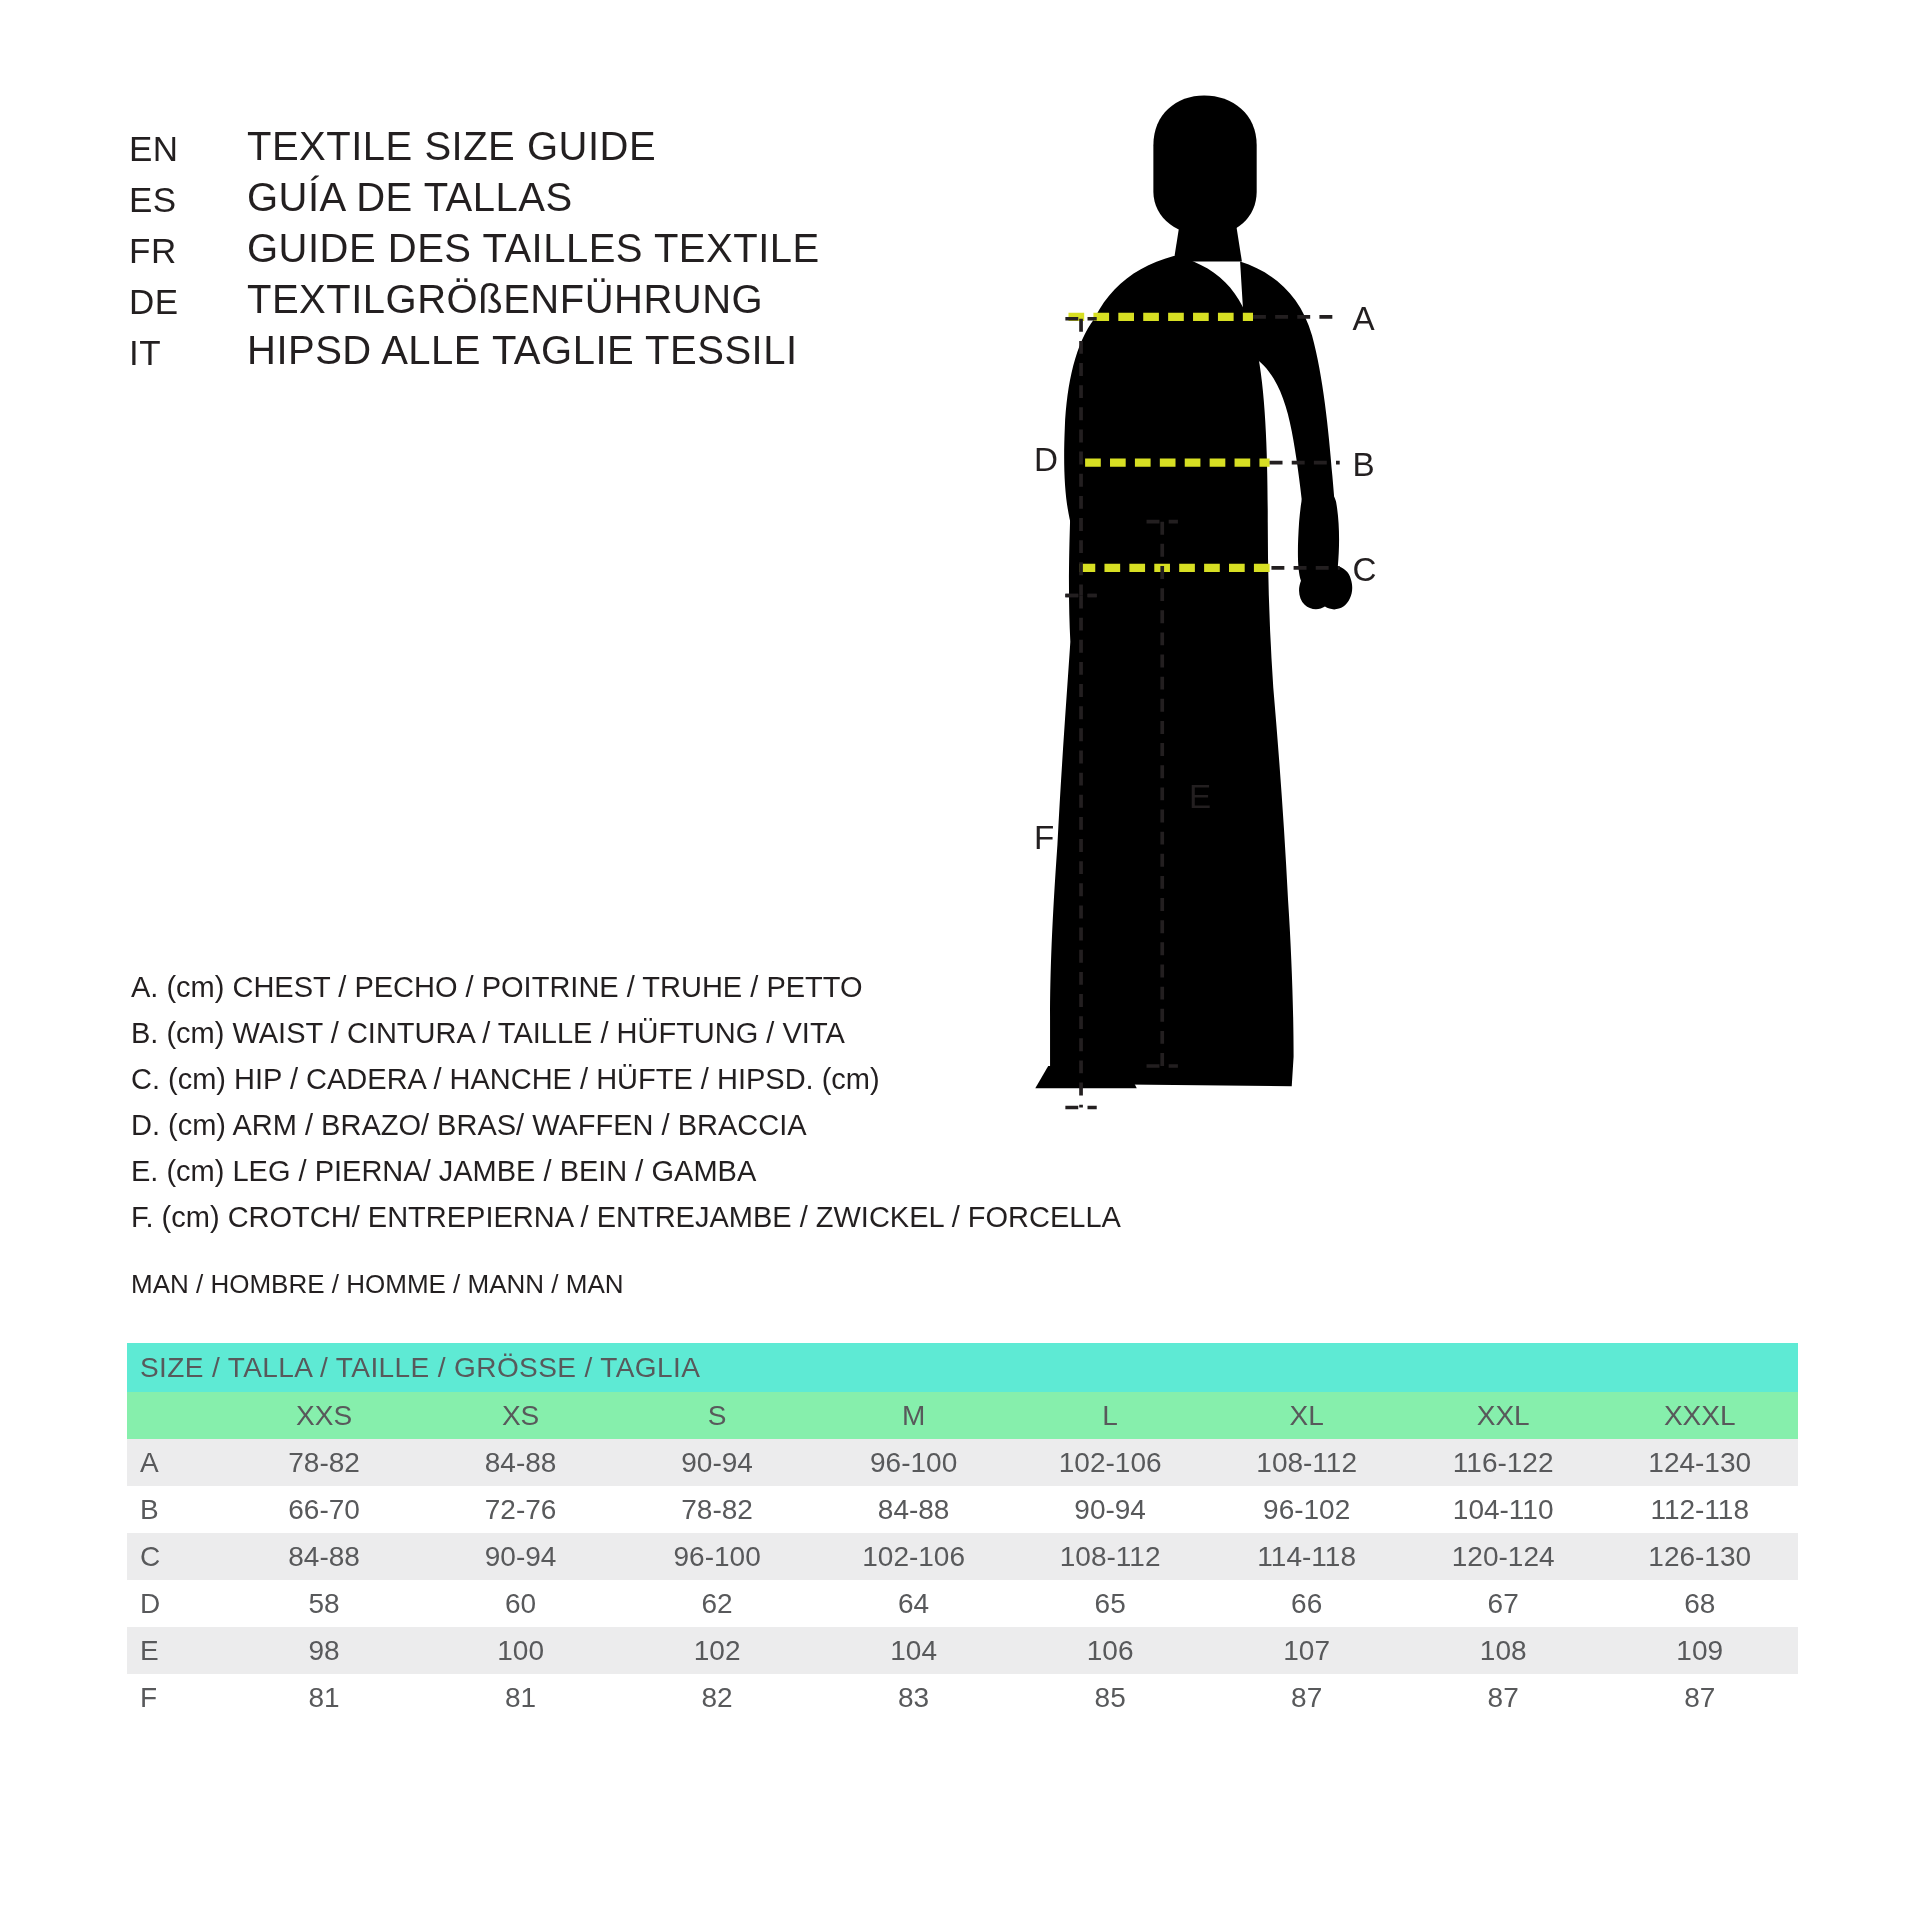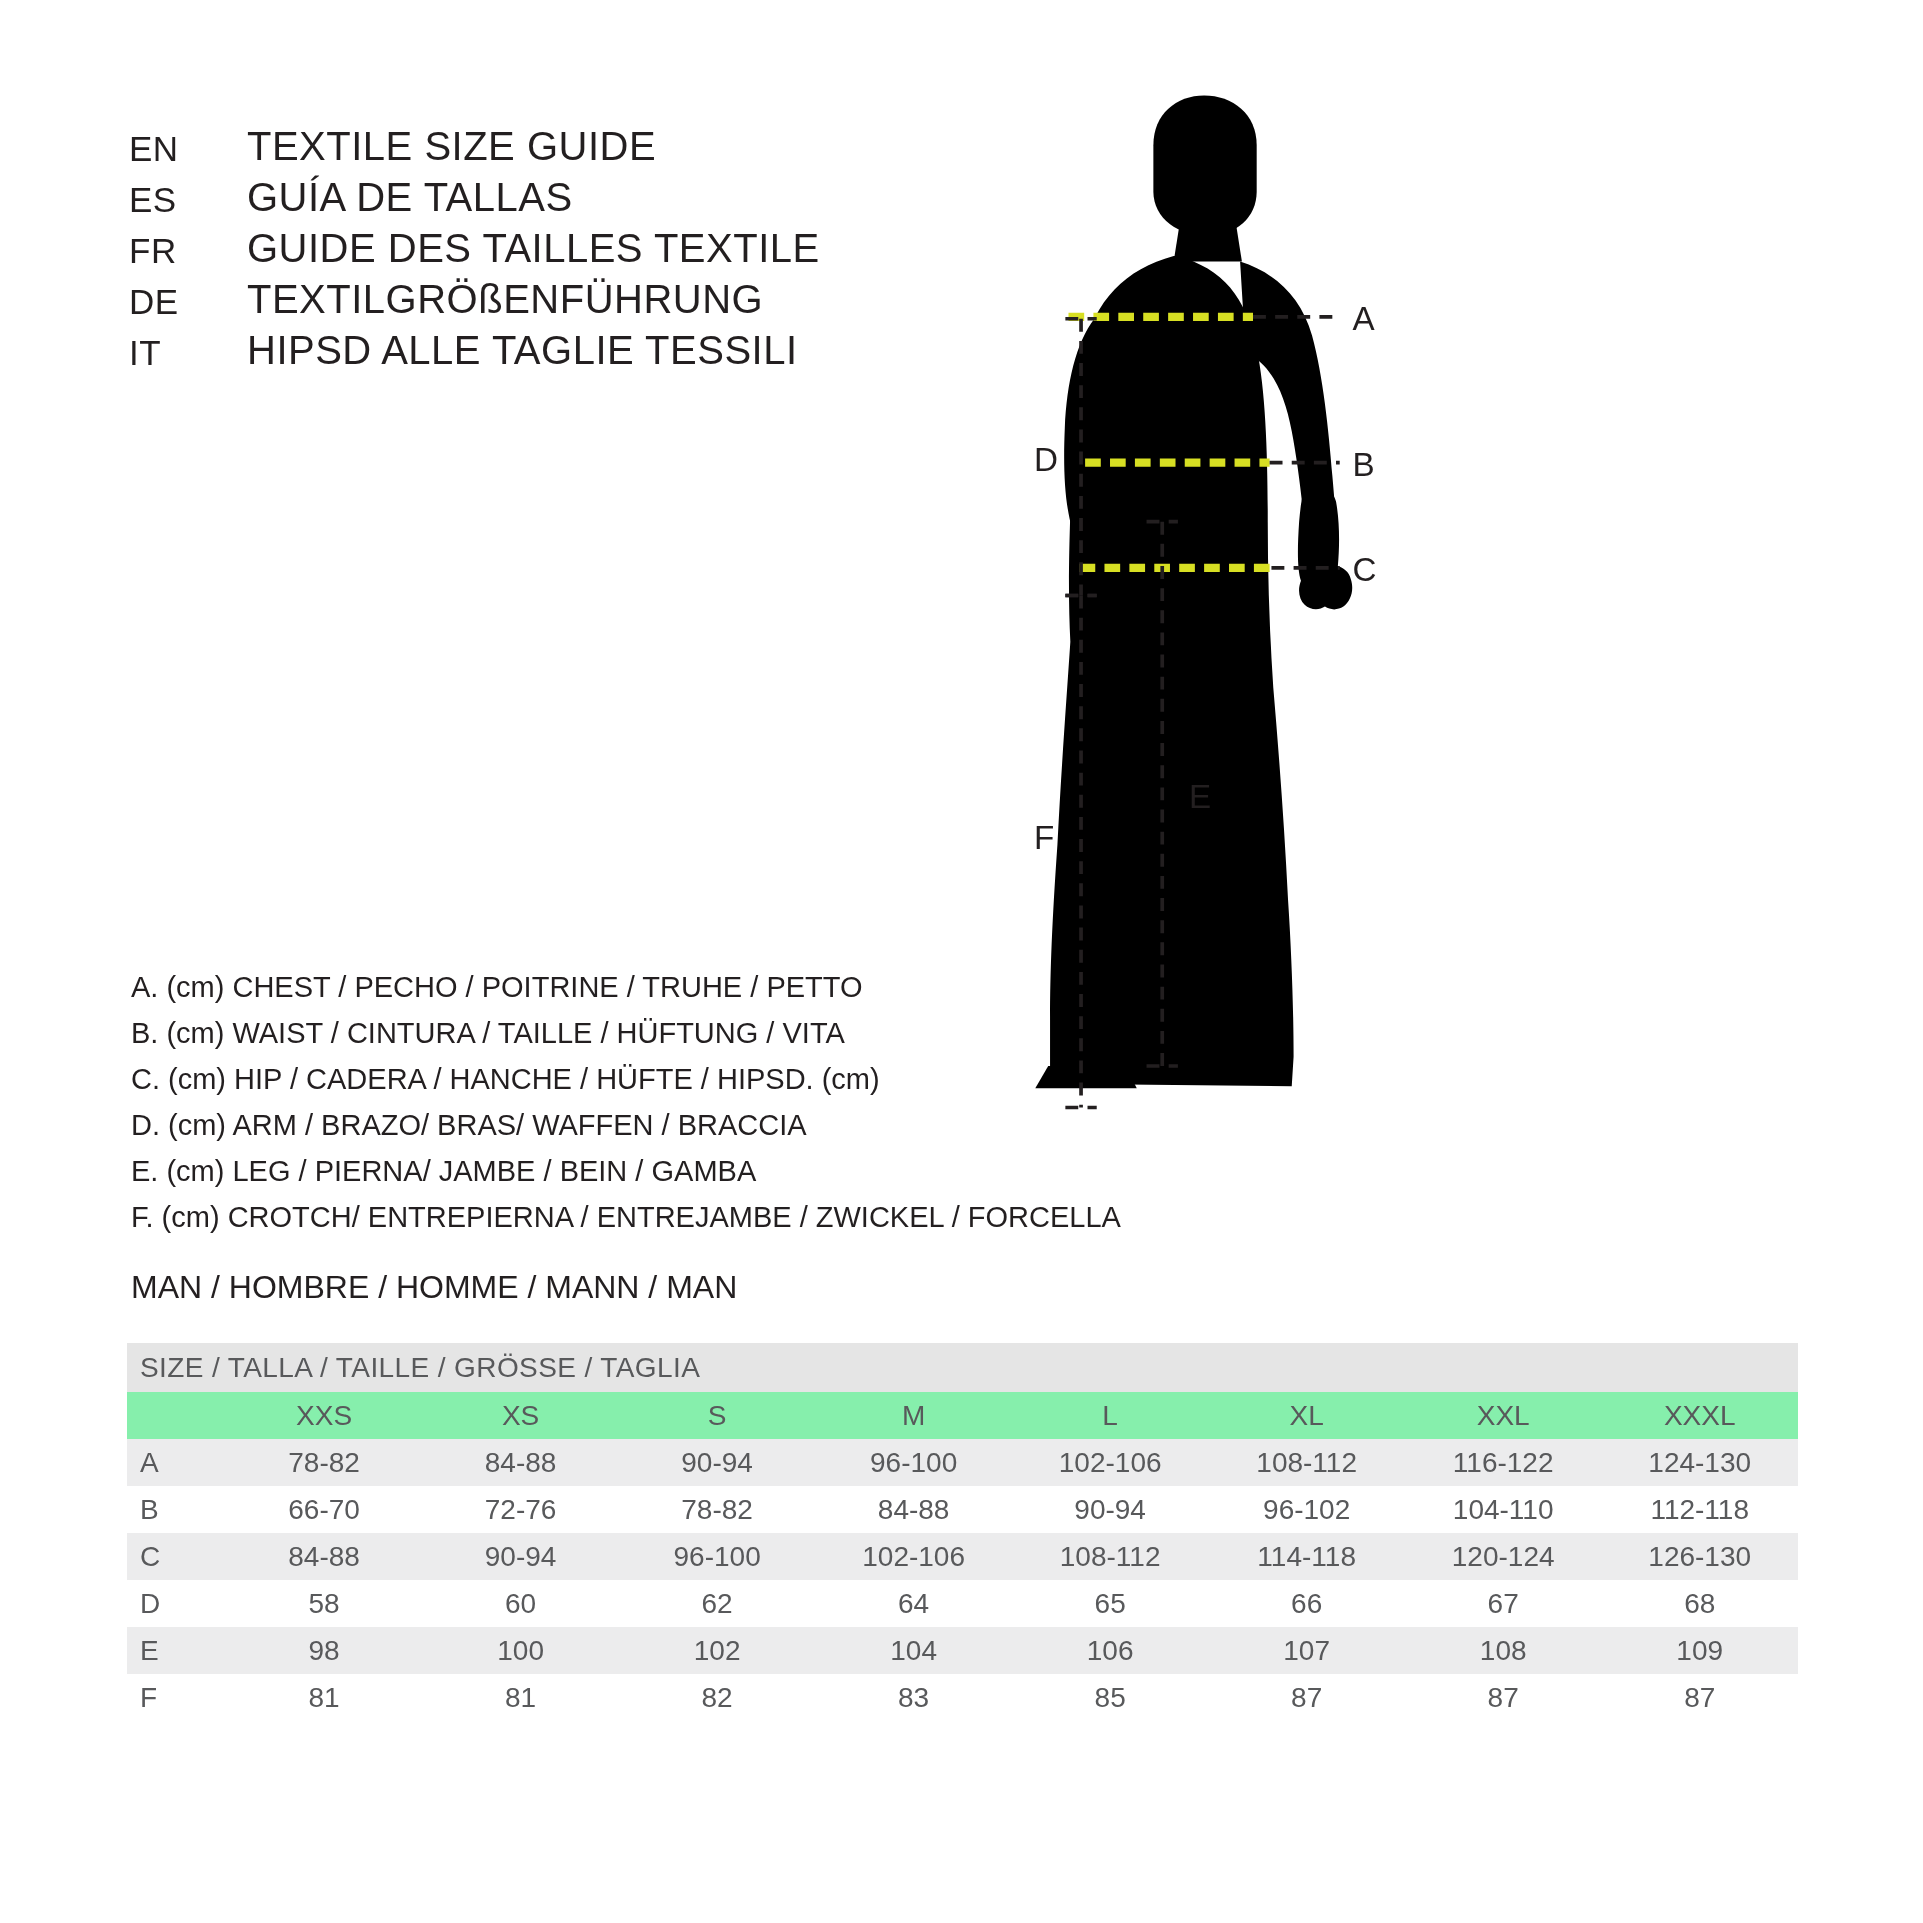--- a/index.html
+++ b/index.html
@@ -50,21 +50,21 @@
   .legend-row {
     font-size: 29px;
     line-height: 46px;
     color: #231f20;
     white-space: nowrap;
   }
   #gender-row {
     position: absolute;
     left: 131px;
     top: 1269px;
-    font-size: 32px;
+    font-size: 26px;
     color: #231f20;
     white-space: nowrap;
   }
 
   
   #figure-area {
     position: absolute;
     left: 1015px;
     top: 88px;
     width: 821px;
@@ -87,21 +87,21 @@
   #size-table td, #size-table th {
     padding: 0;
     font-weight: normal;
     height: 47px;
     text-align: center;
     vertical-align: middle;
   }
   #size-table .caption-cell {
     text-align: left;
     padding-left: 13px;
-    background: #e5e5e5;
+    background: #5eead4;
     color: #58595b;
     font-size: 28px;
     letter-spacing: 0.4px;
     height: 49px;
   }
   #size-table .rowlabel {
     width: 72px;
     text-align: left;
     padding-left: 13px;
     color: #58595b;

